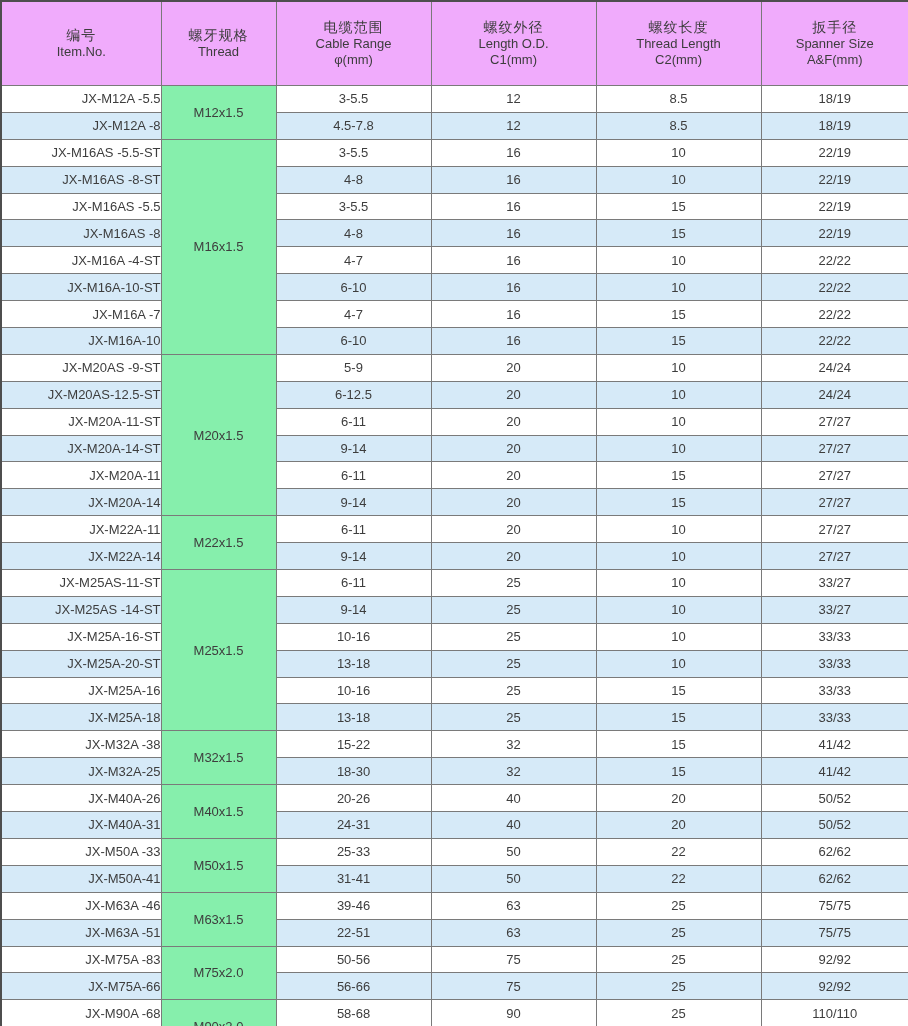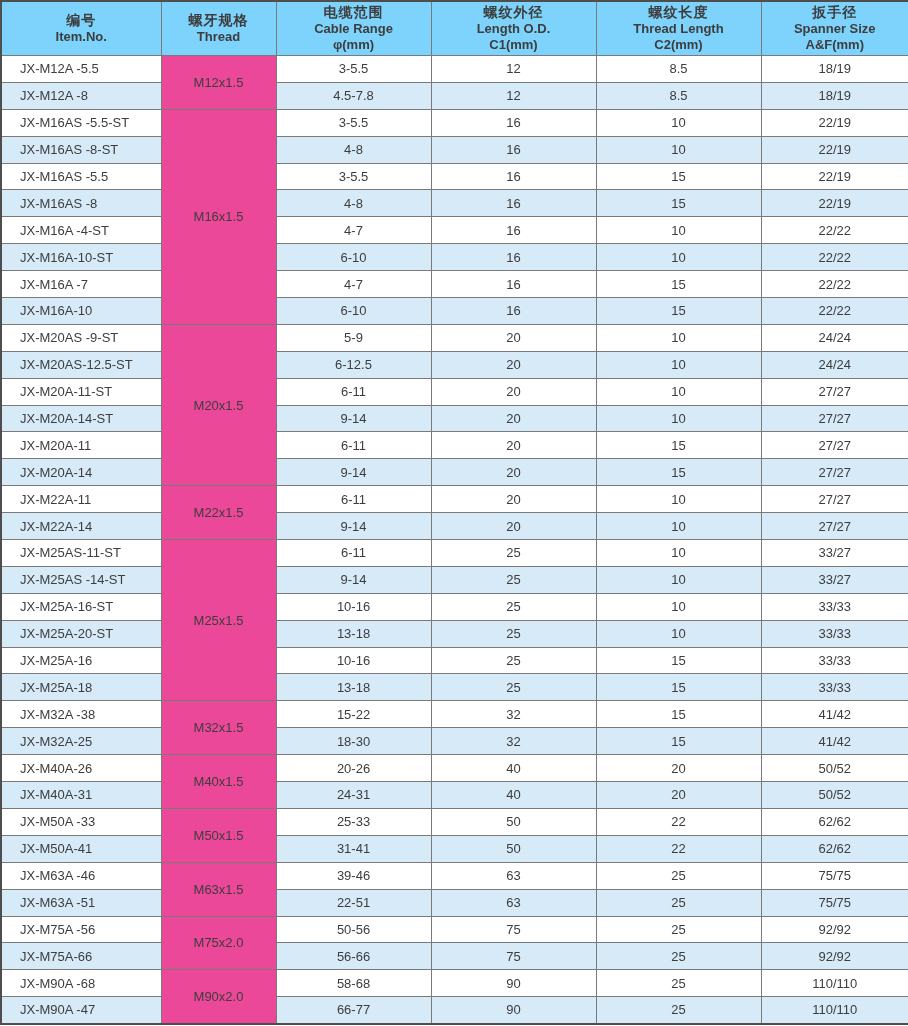--- a/index.html
+++ b/index.html
@@ -13,47 +13,47 @@
     table-layout: fixed;
     width: 908px;
     border: 2px solid #4e4e4e;
   }
   th, td {
     border: 1px solid #7a7a7a;
     overflow: hidden;
     white-space: nowrap;
   }
   thead th {
-    background: #7dd3fc;
+    background: #f0abfc;
     height: 53px;
-    font-weight: bold;
+    font-weight: normal;
     font-size: 13px;
     line-height: 1.22;
     text-align: center;
     vertical-align: middle;
-    padding: 0;
+    padding: 15px;
   }
   thead .zh { font-size: 14px; letter-spacing: 1px; }
   thead .en, thead .unit { font-size: 13px; }
   thead .unit:empty { display: none; }
   tbody tr { height: 26.9px; }
   tbody td {
     font-size: 13px;
     text-align: center;
     vertical-align: middle;
     padding: 0;
     background: #ffffff;
   }
   tbody td.item {
-    text-align: left;
+    text-align: right;
     padding-left: 18px;
   }
   tbody tr.alt td { background: #d6eaf8; }
   tbody td.thread {
-    background: #ec4899;
+    background: #86efac;
     text-align: center;
   }
 </style>
 </head>
 <body>
 
 <table class="spec">
   <colgroup>
     <col style="width:160px">
     <col style="width:115px">
@@ -324,21 +324,21 @@
         <td>75/75</td>
       </tr>
       <tr class="alt">
         <td class="item">JX-M63A -51</td>
         <td>22-51</td>
         <td>63</td>
         <td>25</td>
         <td>75/75</td>
       </tr>
       <tr>
-        <td class="item">JX-M75A -56</td>
+        <td class="item">JX-M75A -83</td>
         <td class="thread" rowspan="2">M75x2.0</td>
         <td>50-56</td>
         <td>75</td>
         <td>25</td>
         <td>92/92</td>
       </tr>
       <tr class="alt">
         <td class="item">JX-M75A-66</td>
         <td>56-66</td>
         <td>75</td>

